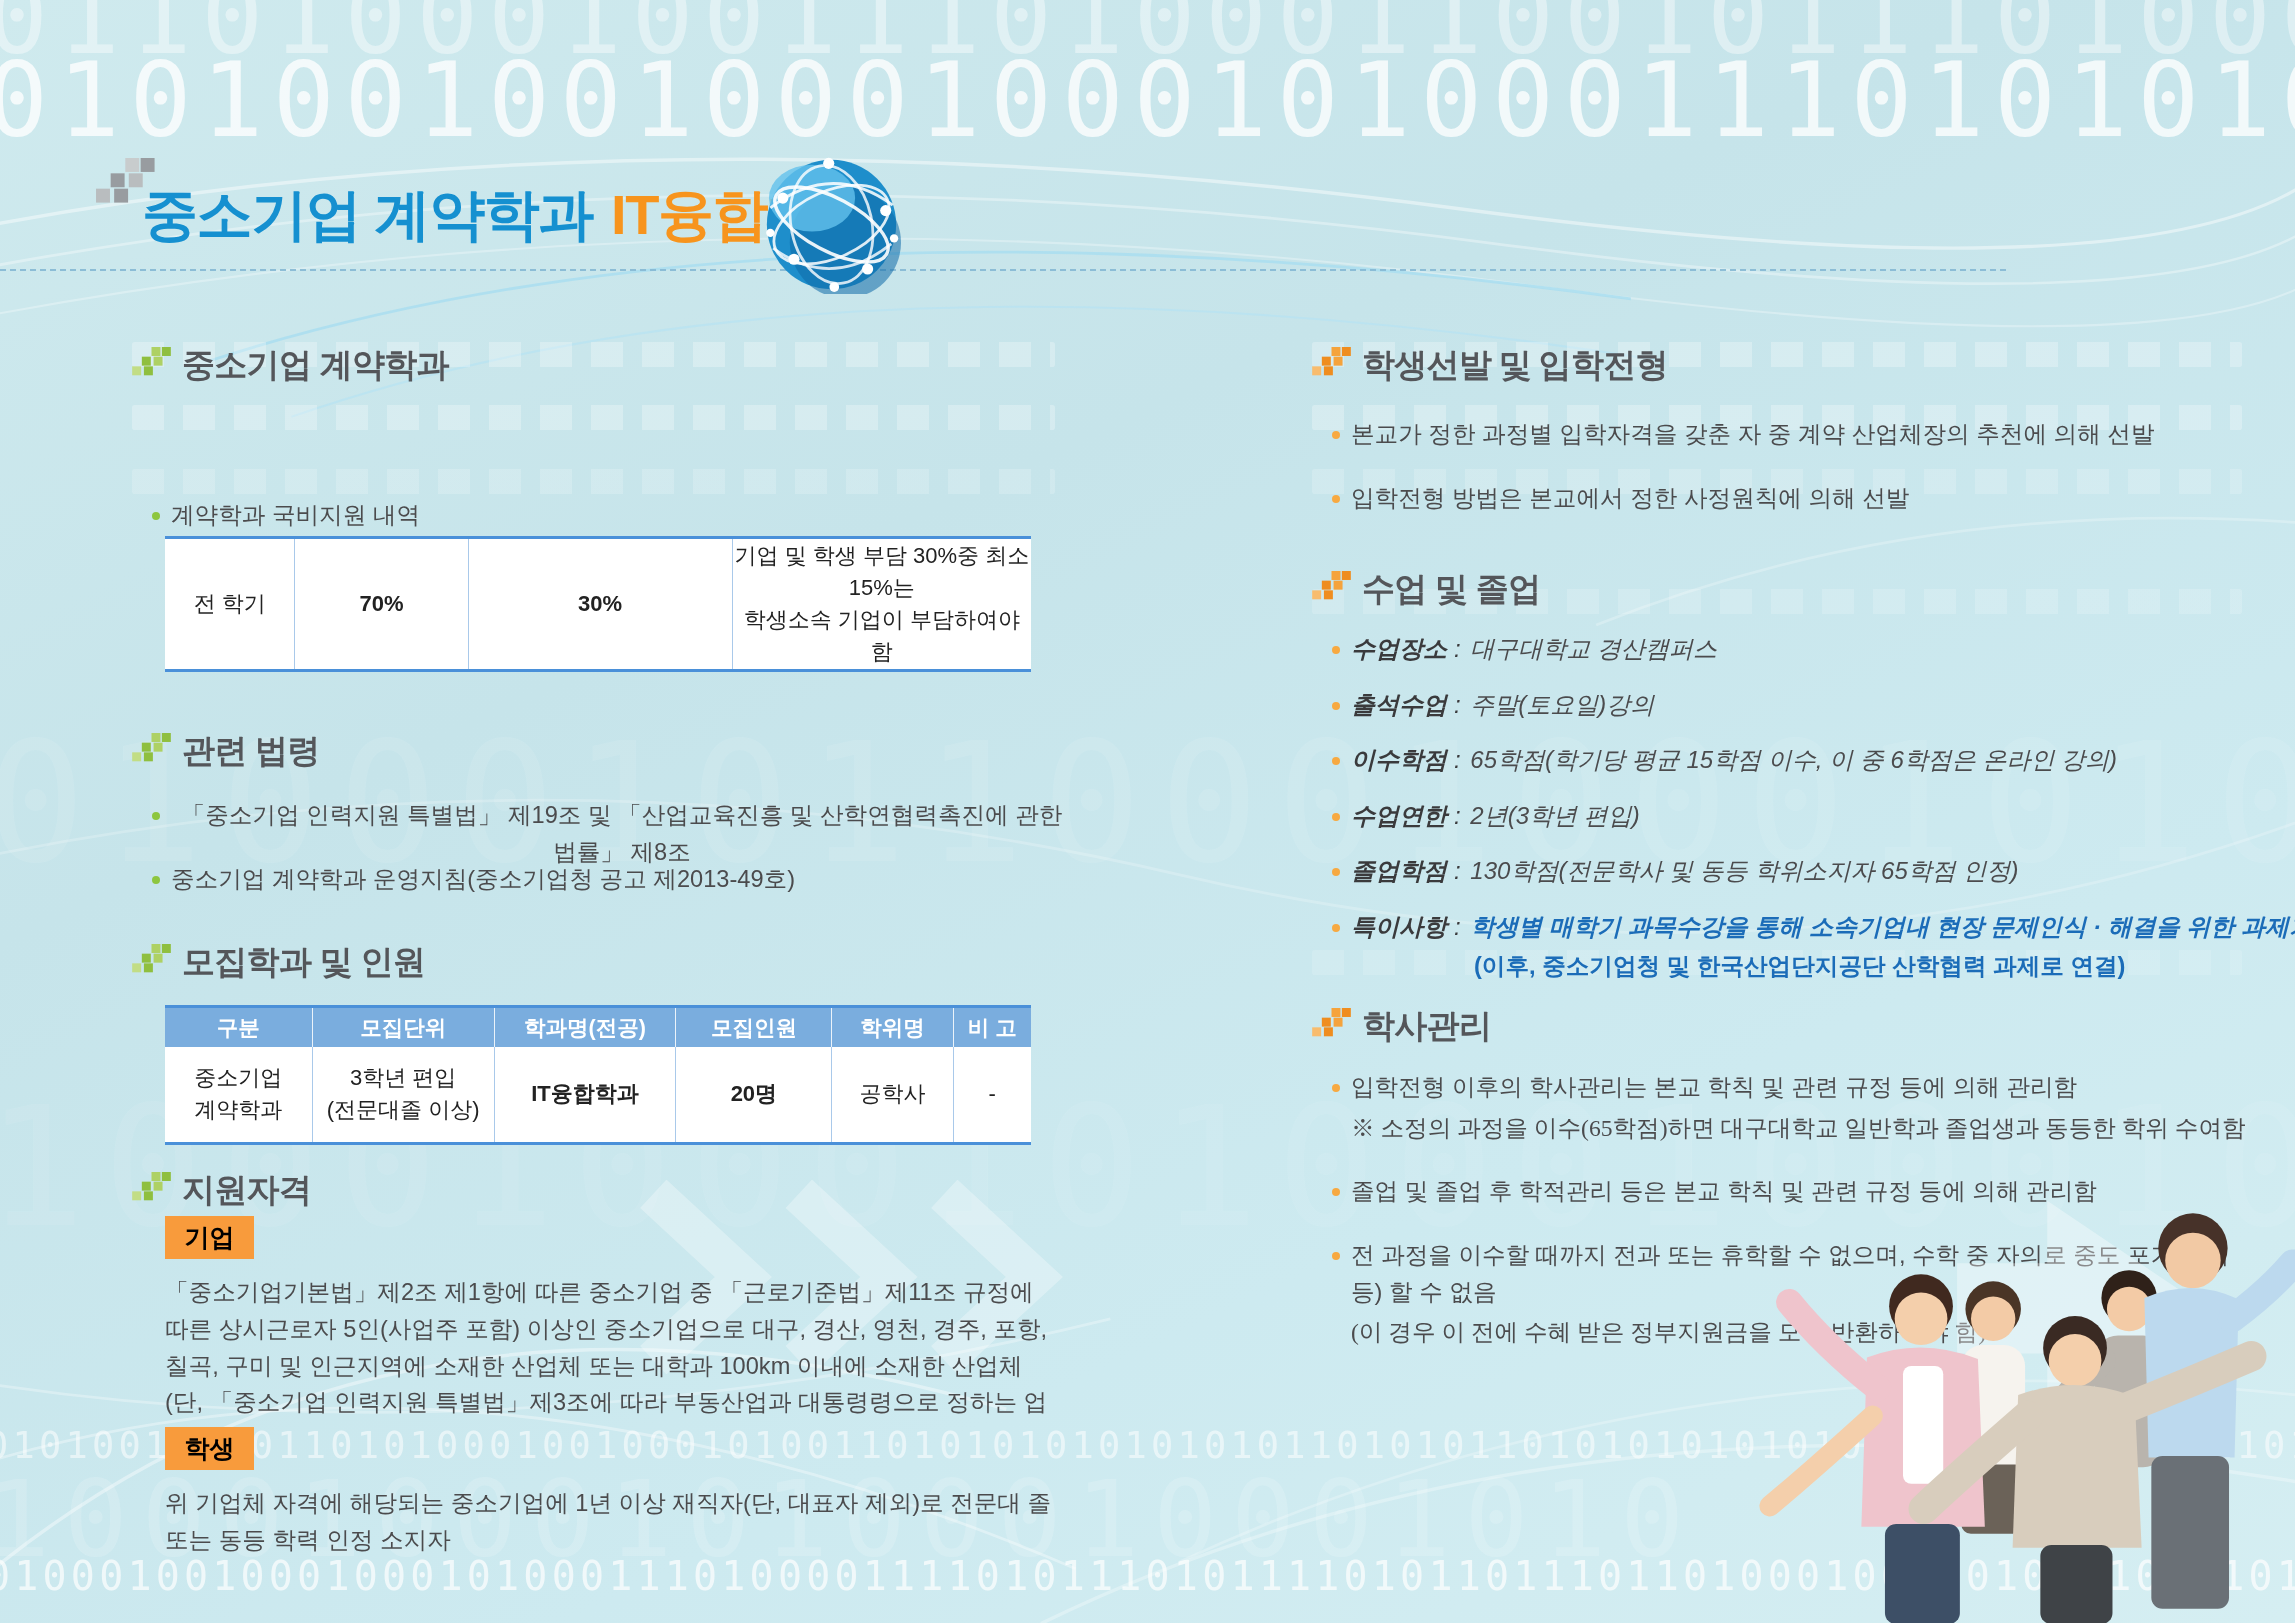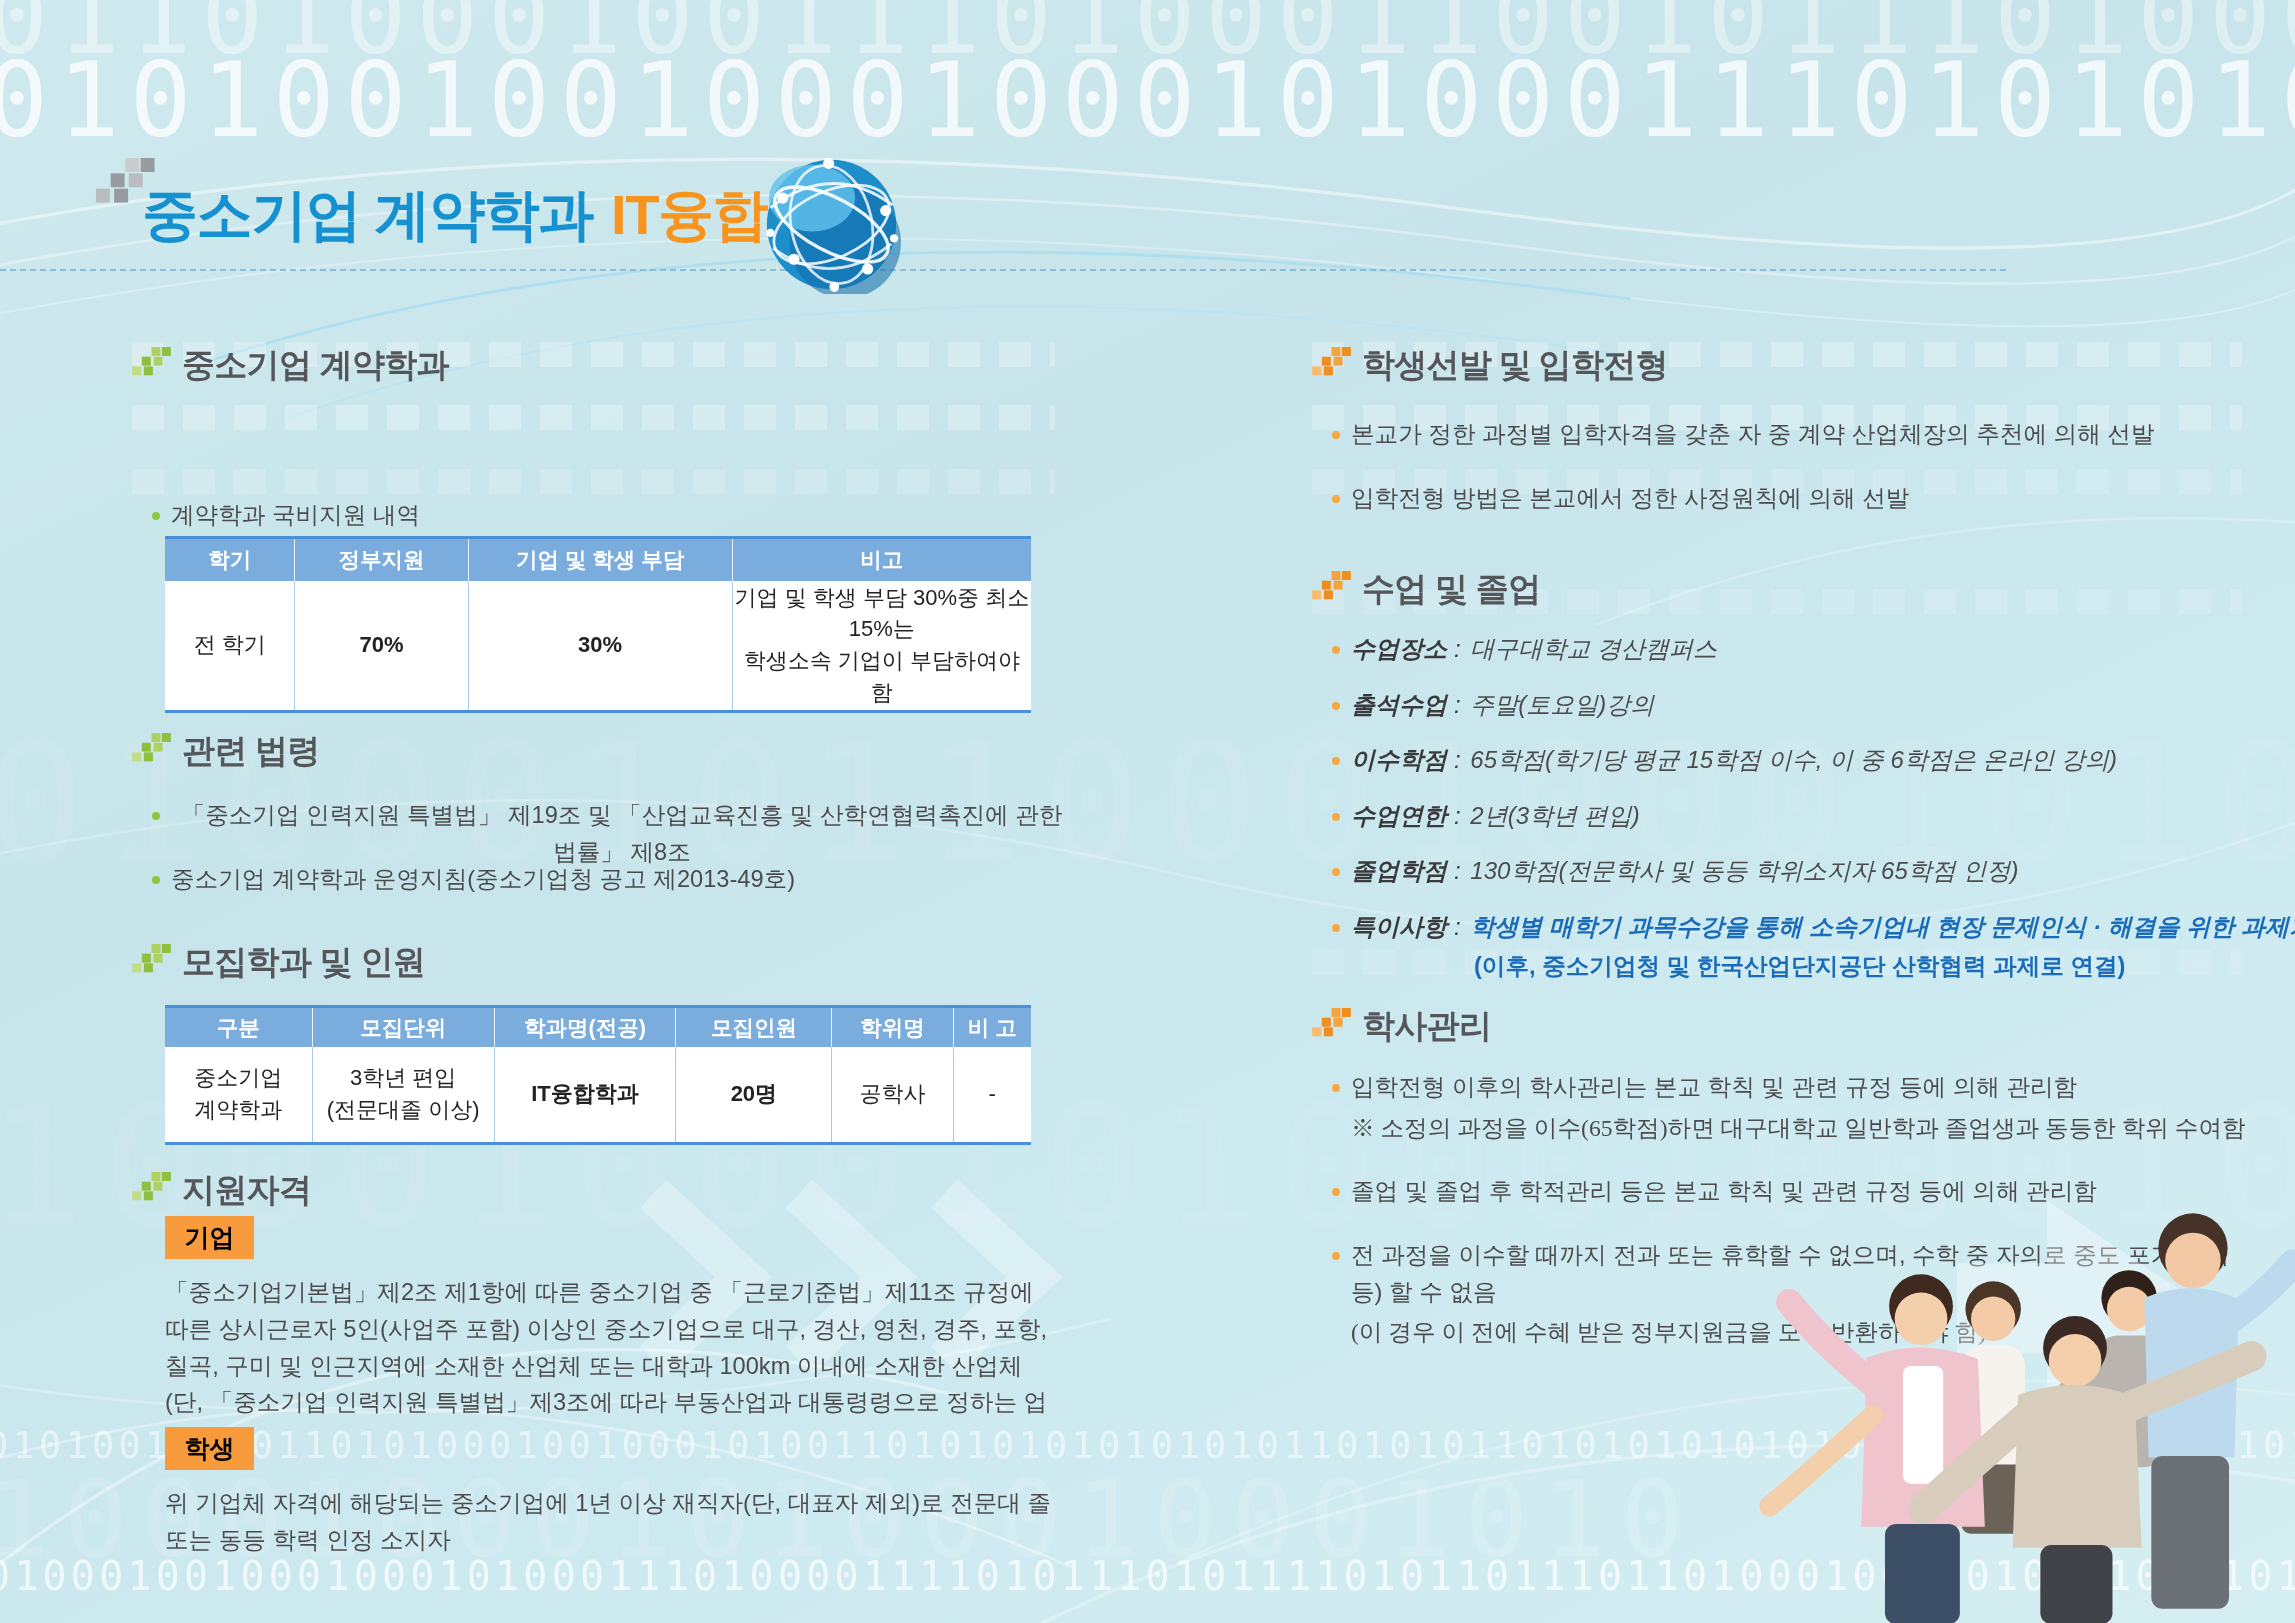--- a/index.html
+++ b/index.html
@@ -146,26 +146,20 @@
   </div>
 
   <table class="tbl" style="left:165px;top:536px;width:866px;">
     <colgroup>
         <col style="width:15%">
         <col style="width:20%">
         <col style="width:30.5%">
         <col style="width:34.5%">
       </colgroup>
     <tbody>
-        <tr style="height:43px;">
-      <th>학기</th>
-      <th>정부지원</th>
-      <th>기업 및 학생 부담</th>
-      <th>비고</th>
-    </tr>
     <tr style="height:104px;">
       <td>전 학기</td>
       <td class="bold">70%</td>
       <td class="bold">30%</td>
       <td class="pre">기업 및 학생 부담 30%중 최소 15%는
 학생소속 기업이 부담하여야 함</td>
     </tr>
   </tbody>
     </table>
 

